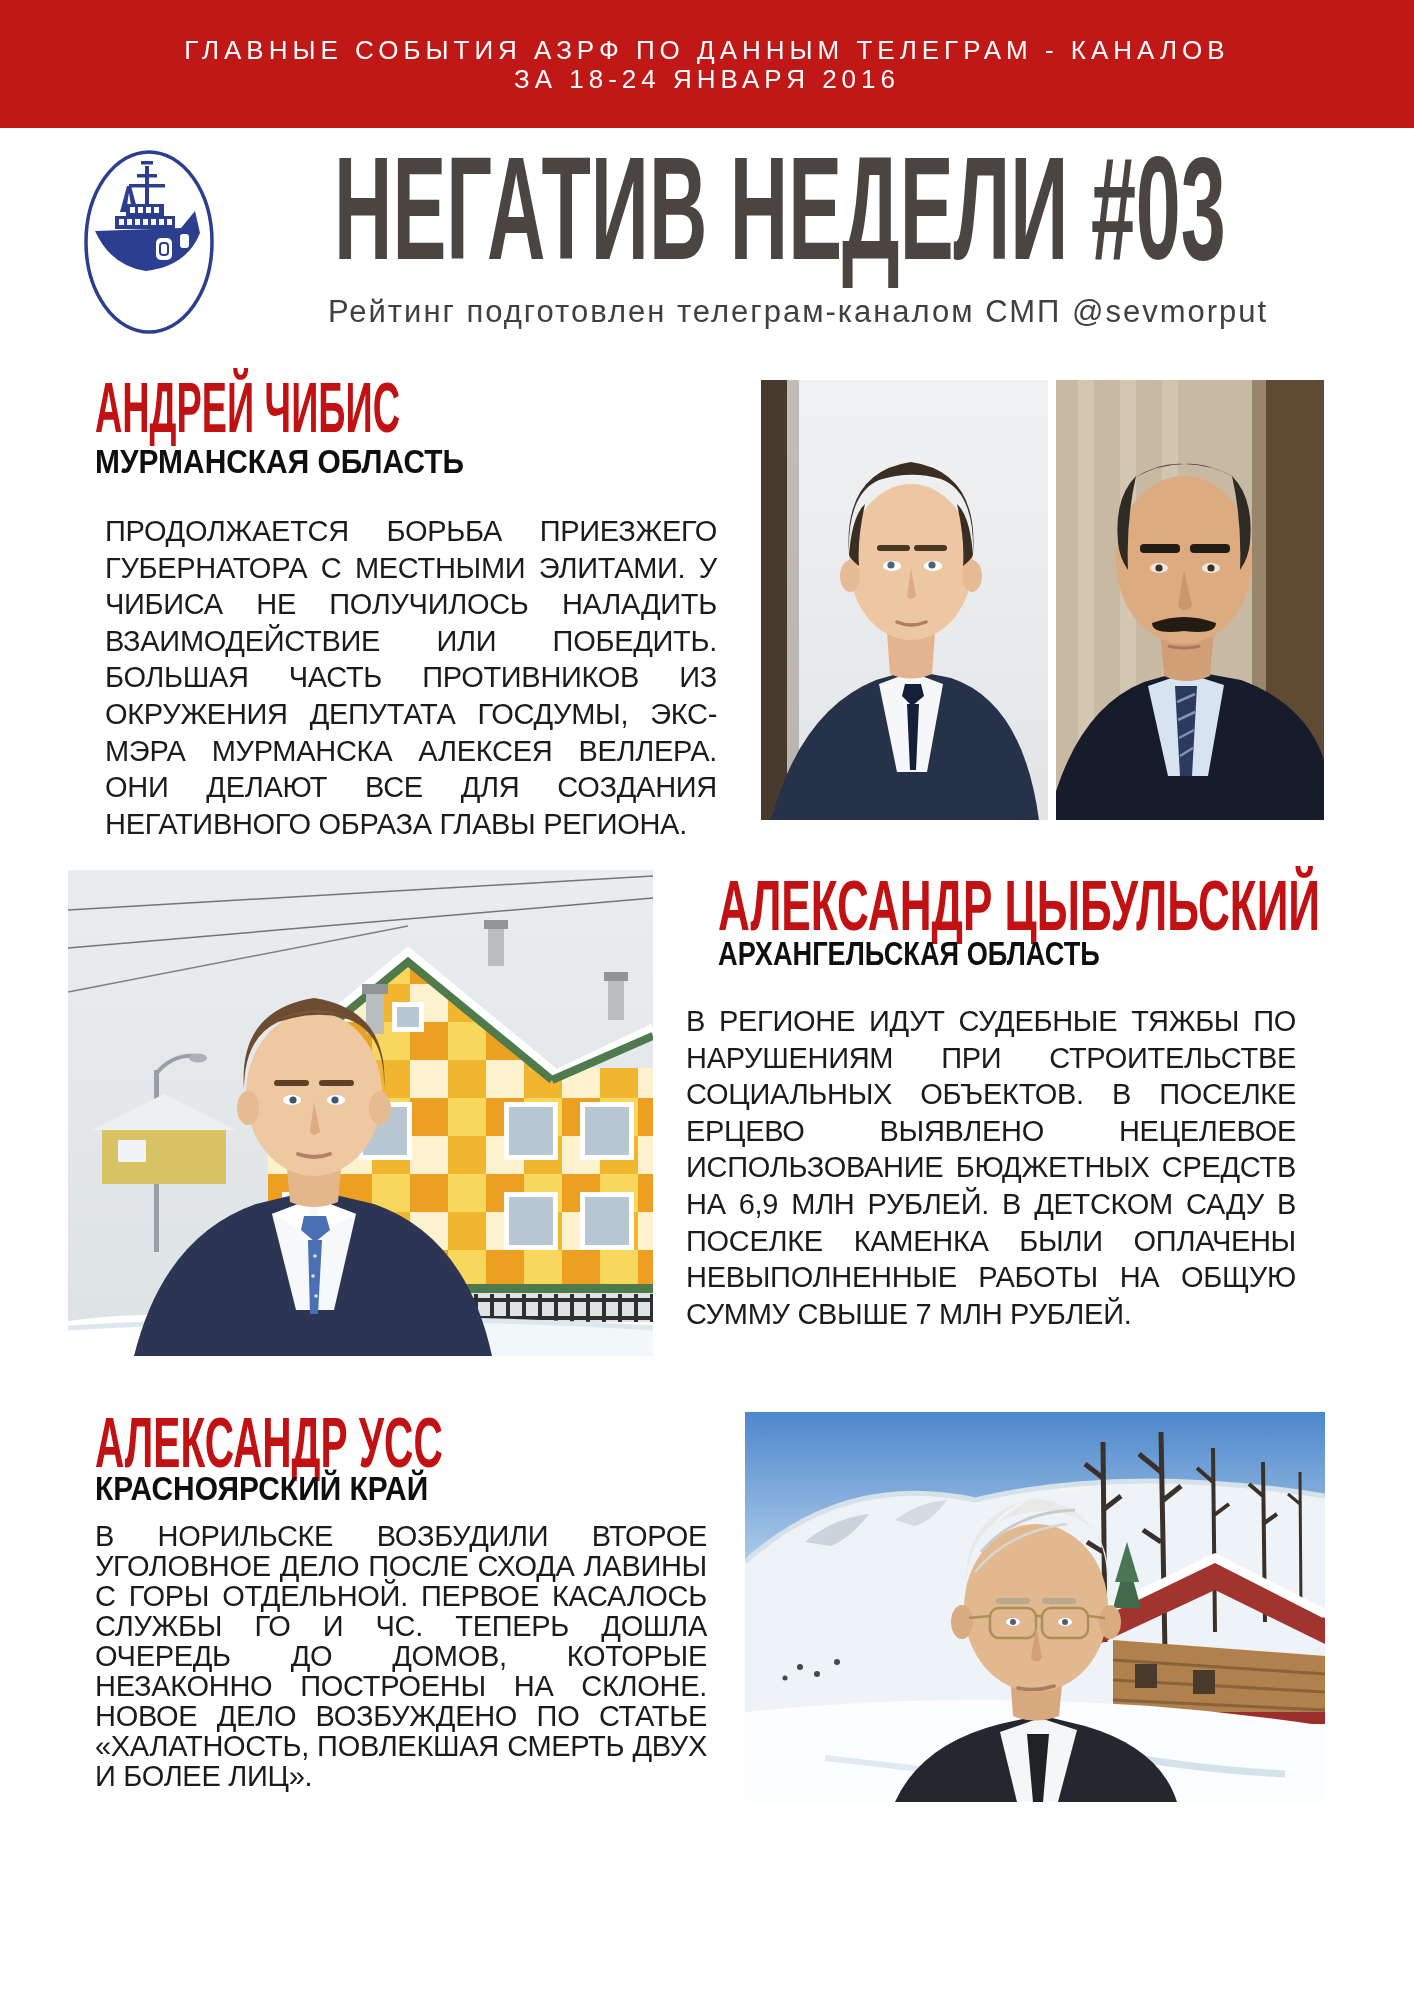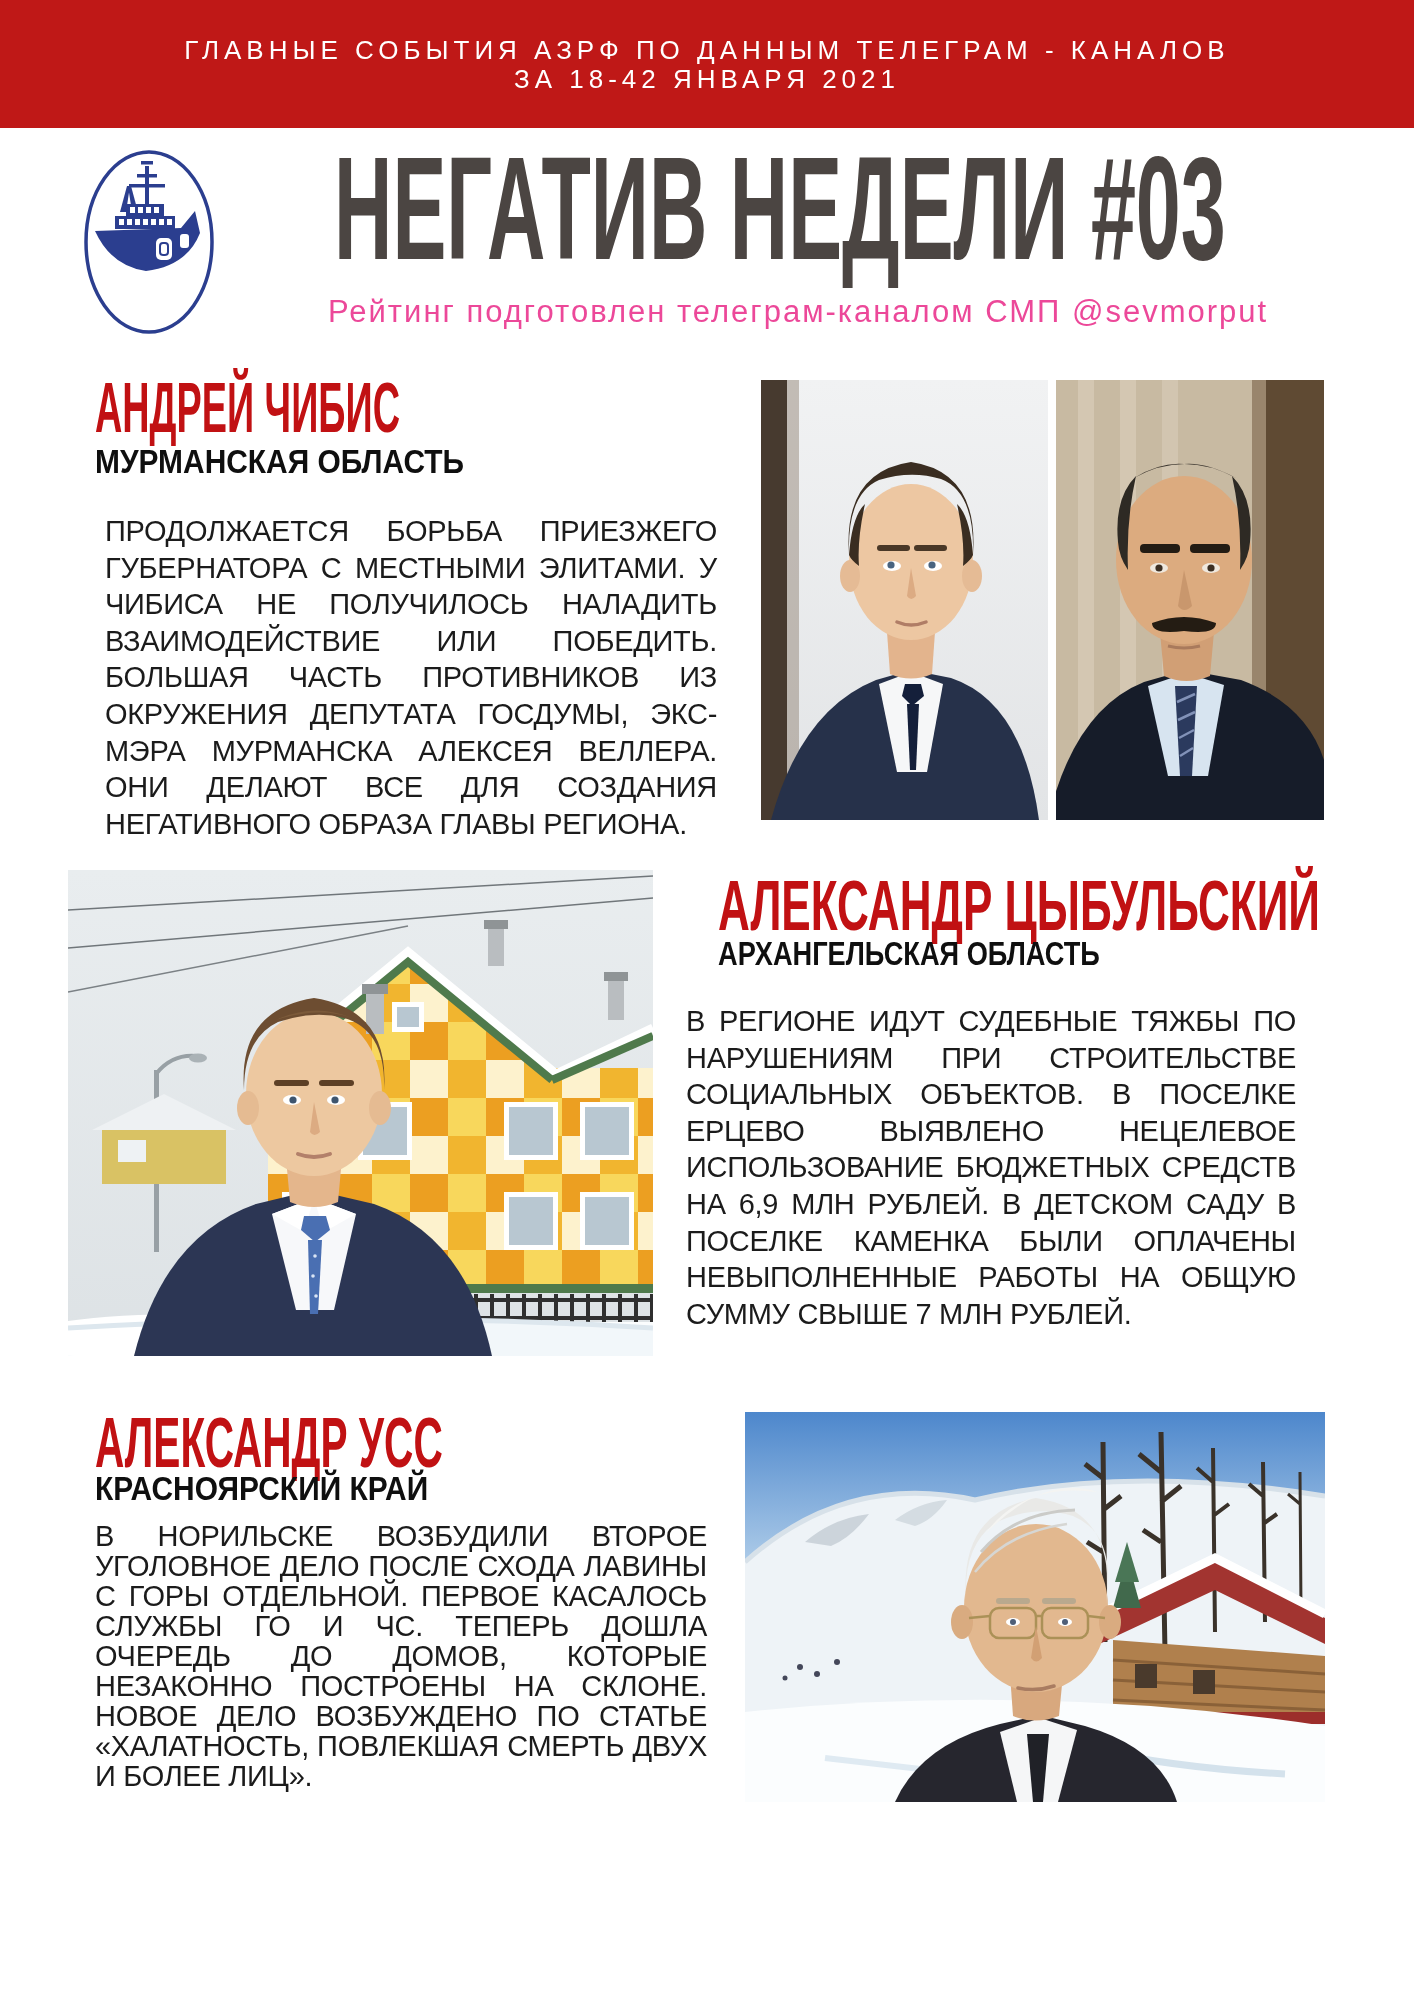--- a/index.html
+++ b/index.html
@@ -29,21 +29,21 @@
   }
   
   .logo{position:absolute;left:82px;top:148px;width:134px;height:188px;}
   .title{
     position:absolute;left:334px;top:135px;margin:0;
     font-size:147px;font-weight:bold;line-height:1;color:var(--title-gray);
     white-space:nowrap;transform:scaleX(.55);transform-origin:0 50%;
   }
   .subtitle{
     position:absolute;left:328px;top:294px;
-    font-size:31px;letter-spacing:2px;color:#ec4899;white-space:nowrap;text-align:center;
+    font-size:31px;letter-spacing:2px;color:#404040;white-space:nowrap;text-align:center;
   }
   
   .h-name{
     position:absolute;margin:0;font-size:70px;font-weight:bold;line-height:1;
     color:var(--accent-red);white-space:nowrap;transform-origin:0 50%;
   }
   .s1-name{left:95px;top:373px;transform:scaleX(.54);}
   .s2-name{left:718px;top:871px;transform:scaleX(.63);}
   .s3-name{left:95px;top:1408px;transform:scaleX(.58);}
   .h-region{
@@ -69,21 +69,21 @@
   .photo-2{left:68px;top:870px;width:585px;height:486px;}
   .photo-3{left:745px;top:1412px;width:580px;height:390px;}
 </style>
 </head>
 <body>
 
 <div class="page">
 
   <header class="banner-top">
     <div>ГЛАВНЫЕ СОБЫТИЯ АЗРФ ПО ДАННЫМ ТЕЛЕГРАМ - КАНАЛОВ</div>
-    <div>ЗА 18-42 ЯНВАРЯ 2021</div>
+    <div>ЗА 18-24 ЯНВАРЯ 2016</div>
   </header>
 
   <div class="logo">
     <svg viewBox="0 0 134 188">
       <ellipse cx="67" cy="94" rx="63" ry="90" fill="#ffffff" stroke="var(--logo-blue)" stroke-width="3.5"></ellipse>
       <g fill="var(--logo-blue)">
         <rect x="63" y="18" width="4" height="46"></rect>
         <rect x="59" y="13" width="12" height="3.5"></rect>
         <rect x="55" y="26" width="20" height="3.5"></rect>
         <rect x="47" y="36" width="36" height="3.5"></rect>

